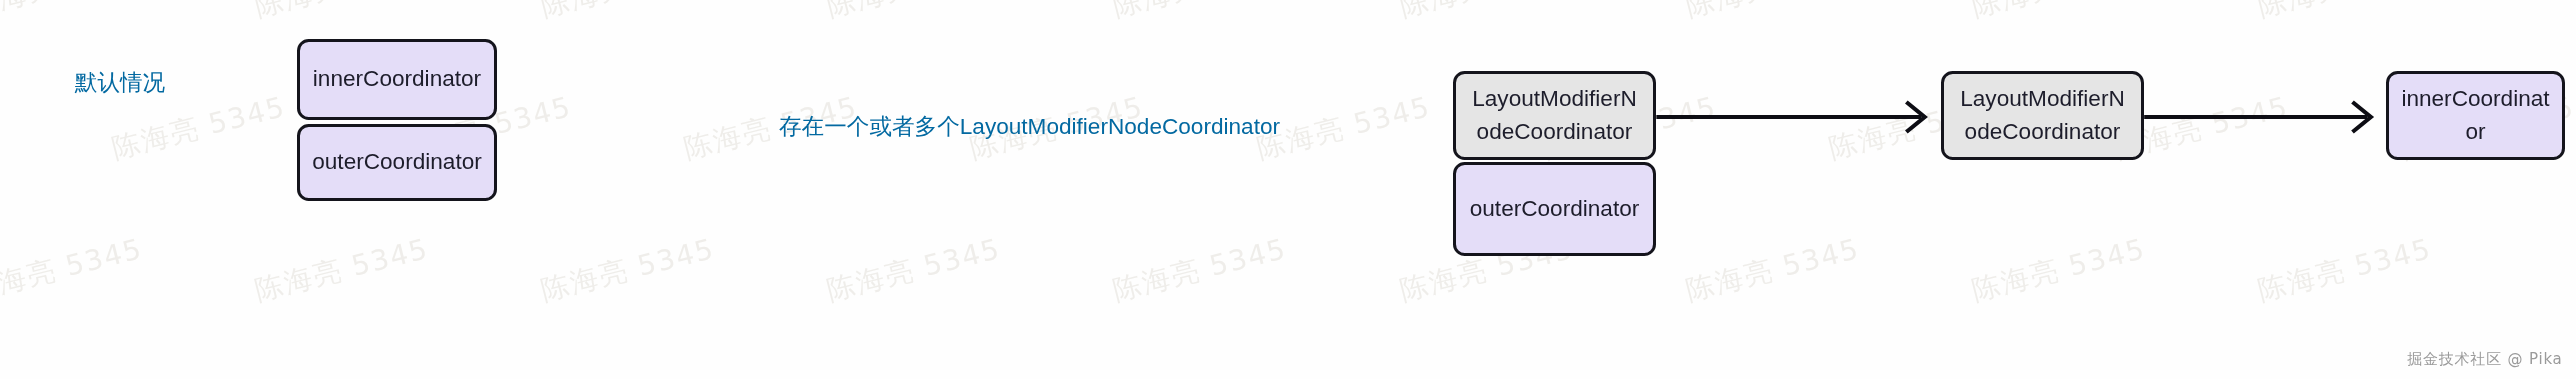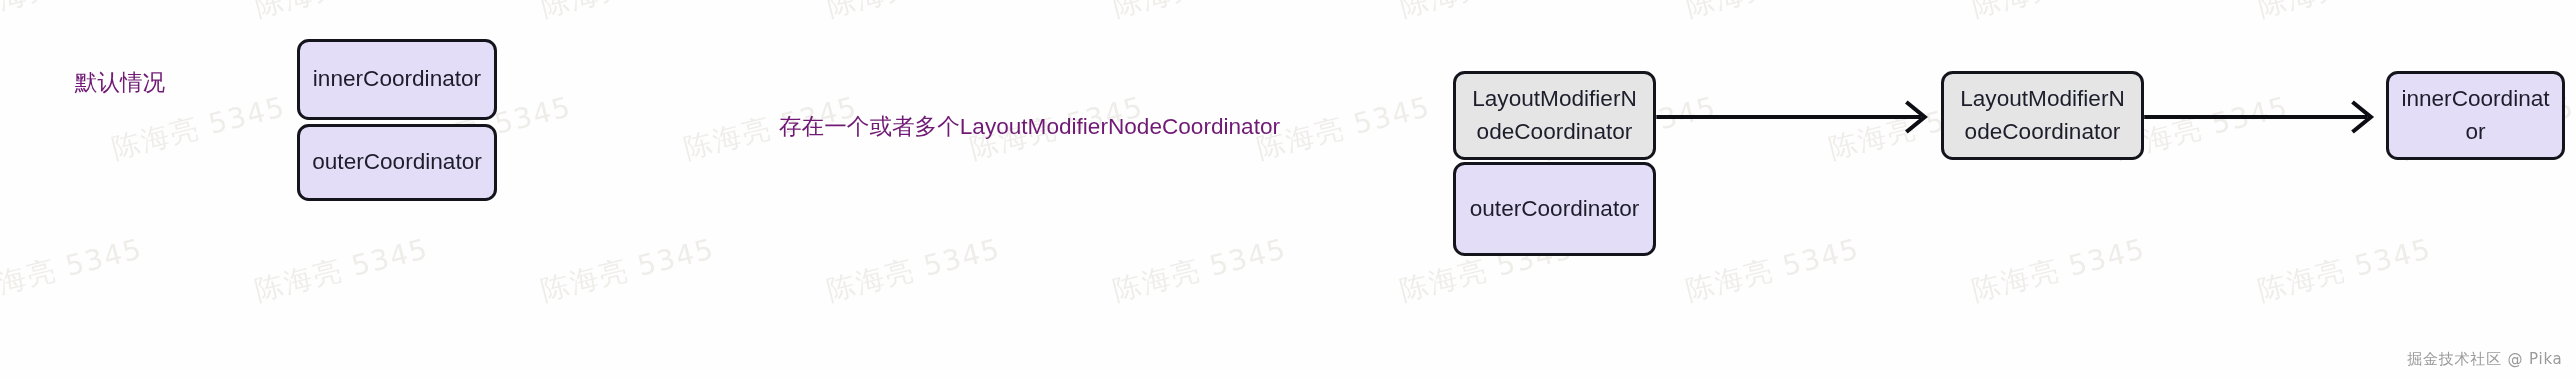--- a/index.html
+++ b/index.html
@@ -58,21 +58,21 @@
     word-break: break-all;
     font-family: "Liberation Sans", "DejaVu Sans", sans-serif;
   }
   .node.lavender { background: #e4ddf8; }
   .node.grayblue { background: #e5e5e5; }
 
   
   .plain-label {
     position: absolute;
     z-index: 3;
-    color: #701a75;
+    color: #0369a1;
     font-size: 22.6px;
     white-space: nowrap;
     font-family: "Liberation Sans", "DejaVu Sans", sans-serif;
   }
 
   
   .arrow-svg {
     position: absolute;
     z-index: 2;
     overflow: visible;

